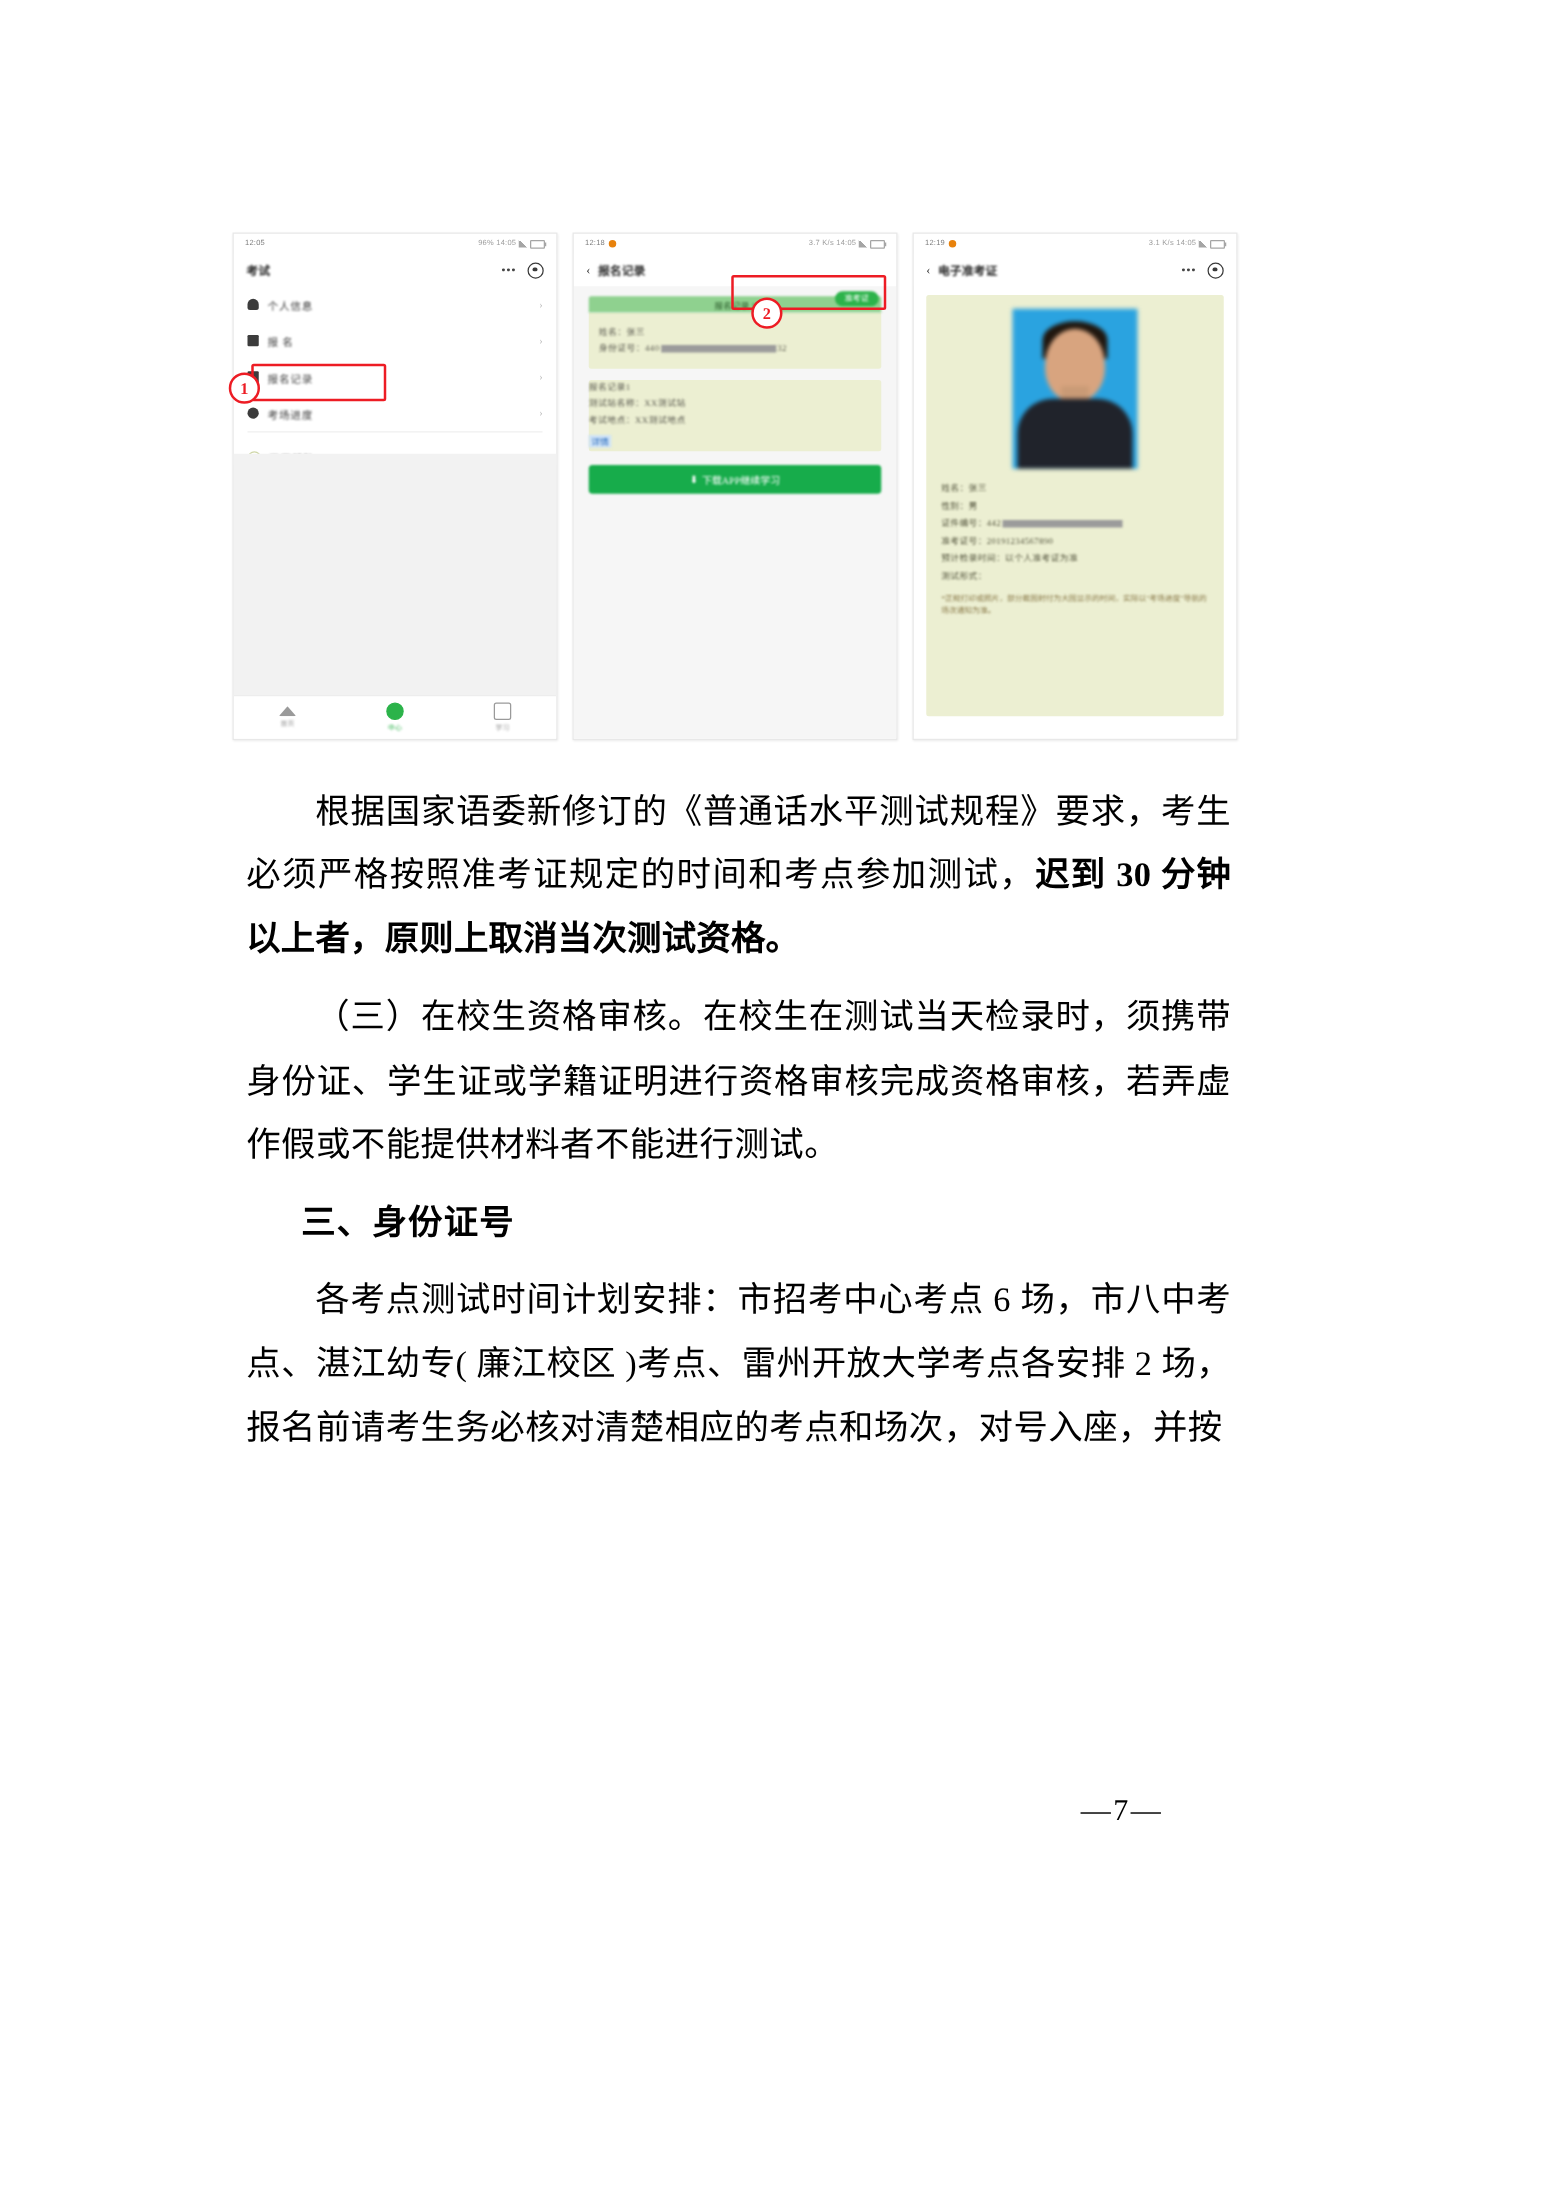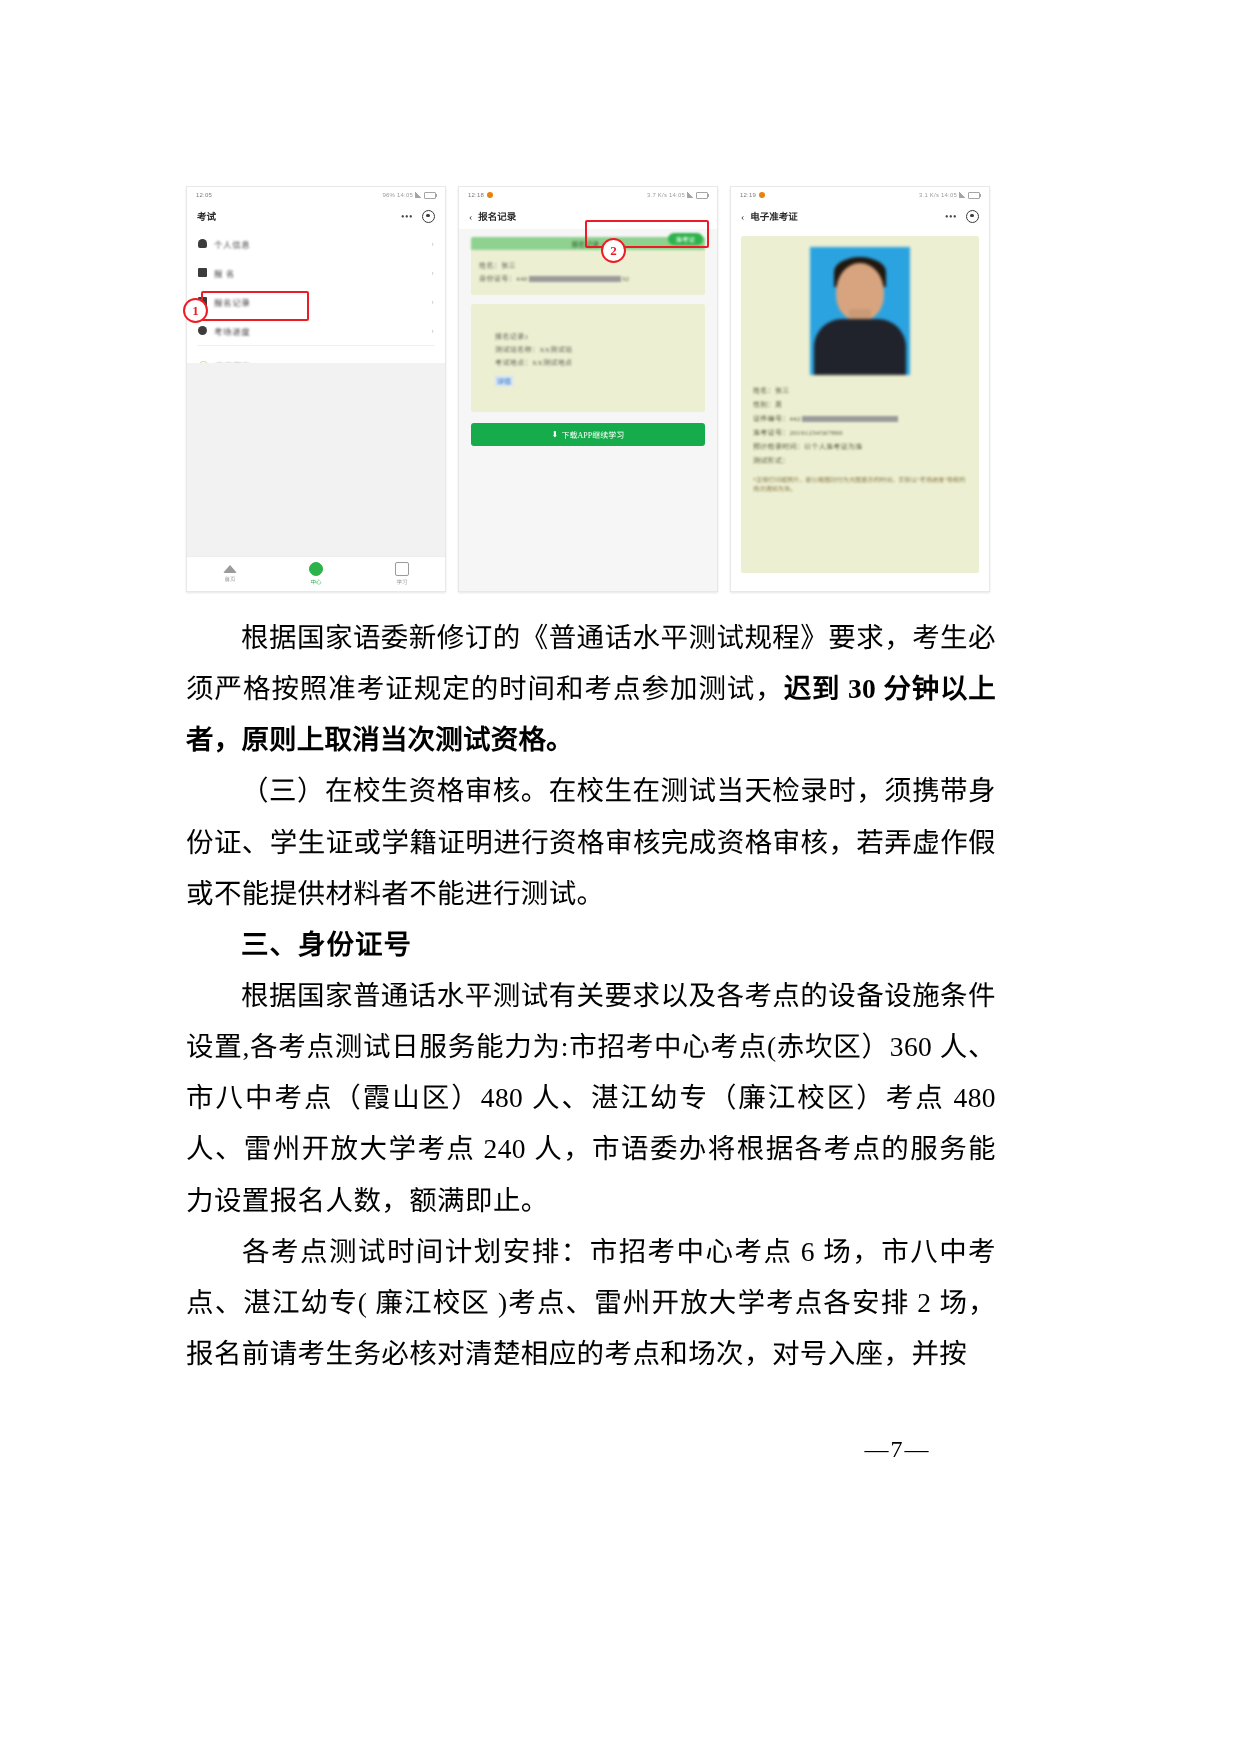--- a/index.html
+++ b/index.html
@@ -159,21 +159,21 @@
   .card-green-head {
     background:#8fd18f; height:13px; border-radius:2px 2px 0 0;
     display:flex; align-items:center; justify-content:center;
     font-size:7px; color:#2a5a2a; filter: blur(.8px);
   }
   .card-pale {
     background:#ecefd2; padding:7px 8px 9px; border-radius:0 0 2px 2px;
   }
   .kv { font-size:7px; color:#5a5a50; margin:3px 0; filter: blur(.8px); letter-spacing:.4px; }
   .redact { display:inline-block; height:6px; width:92px; background:#9b9b9b; vertical-align:middle; margin:0 1px;}
-  .card-pale2 { background:#ecefd2; padding:24px; border-radius:2px; margin-top:9px;}
+  .card-pale2 { background:#ecefd2; padding:0; border-radius:2px; margin-top:9px;}
   .link-blue { color:#2f6fbf; background:#cfe3f7; display:inline-block; padding:0 2px; font-size:7px; filter: blur(.8px); }
   .btn-green {
     margin-top: 11px;
     background:#17ac4b; color:#fff; border-radius:3px;
     height:23px; display:flex; align-items:center; justify-content:center;
     font-size:8px; gap:3px; filter: blur(.7px);
   }
   .pill-green {
     background:#2cb34a; color:#fff; border-radius:9px;
     font-size:6.5px; padding:2.5px 8px; filter: blur(.8px);
@@ -206,21 +206,21 @@
   .p3-note { font-size:6.2px; color:#8a7a4a; line-height:1.5; margin-top:10px; filter: blur(.9px);}
 
   
   .content {
     position: absolute;
     left: 186px;
     top: 612px;
     width: 810px;
   }
   p.body {
-    margin: 0;
+    margin: 11px;
     font-size: 27.5px;
     line-height: 1.86;
     text-align: justify;
     text-justify: inter-ideograph;
     letter-spacing: 0.4px;
     font-family: "Liberation Serif", "DejaVu Serif", serif;
   }
   p.body .indent { display: inline-block; width: 2em; }
   .strong-run {
     font-weight: bold;
@@ -401,21 +401,20 @@
   </div>
 
   <div class="content">
 
     <p class="body"><span class="indent"></span><span>根据国家语委新修订的《普通话水平测试规程》要求，考生必须严格按照准考证规定的时间和考点参加测试，</span><span class="strong-run">迟到 30 分钟以上者，原则上取消当次测试资格。</span></p>
 
     <p class="body"><span class="indent"></span><span>（三）在校生资格审核。在校生在测试当天检录时，须携带身份证、学生证或学籍证明进行资格审核完成资格审核，若弄虚作假或不能提供材料者不能进行测试。</span></p>
 
     <h2 class="heading">三、身份证号</h2>
 
-    <p class="body"><span class="indent"></span><span>根据国家普通话水平测试有关要求以及各考点的设备设施条件设置,各考点测试日服务能力为:市招考中心考点(赤坎区）360 人、市八中考点（霞山区）480 人、湛江幼专（廉江校区）考点 480 人、雷州开放大学考点 240 人，市语委办将根据各考点的服务能力设置报名人数，额满即止。</span></p>
 
     <p class="body"><span class="indent"></span><span>各考点测试时间计划安排：市招考中心考点 6 场，市八中考点、湛江幼专( 廉江校区 )考点、雷州开放大学考点各安排 2 场，报名前请考生务必核对清楚相应的考点和场次，对号入座，并按</span></p>
 
   </div>
 
   <div class="page-number">
     <span class="pn-inner">—7—</span>
   </div>
 
 </div>

